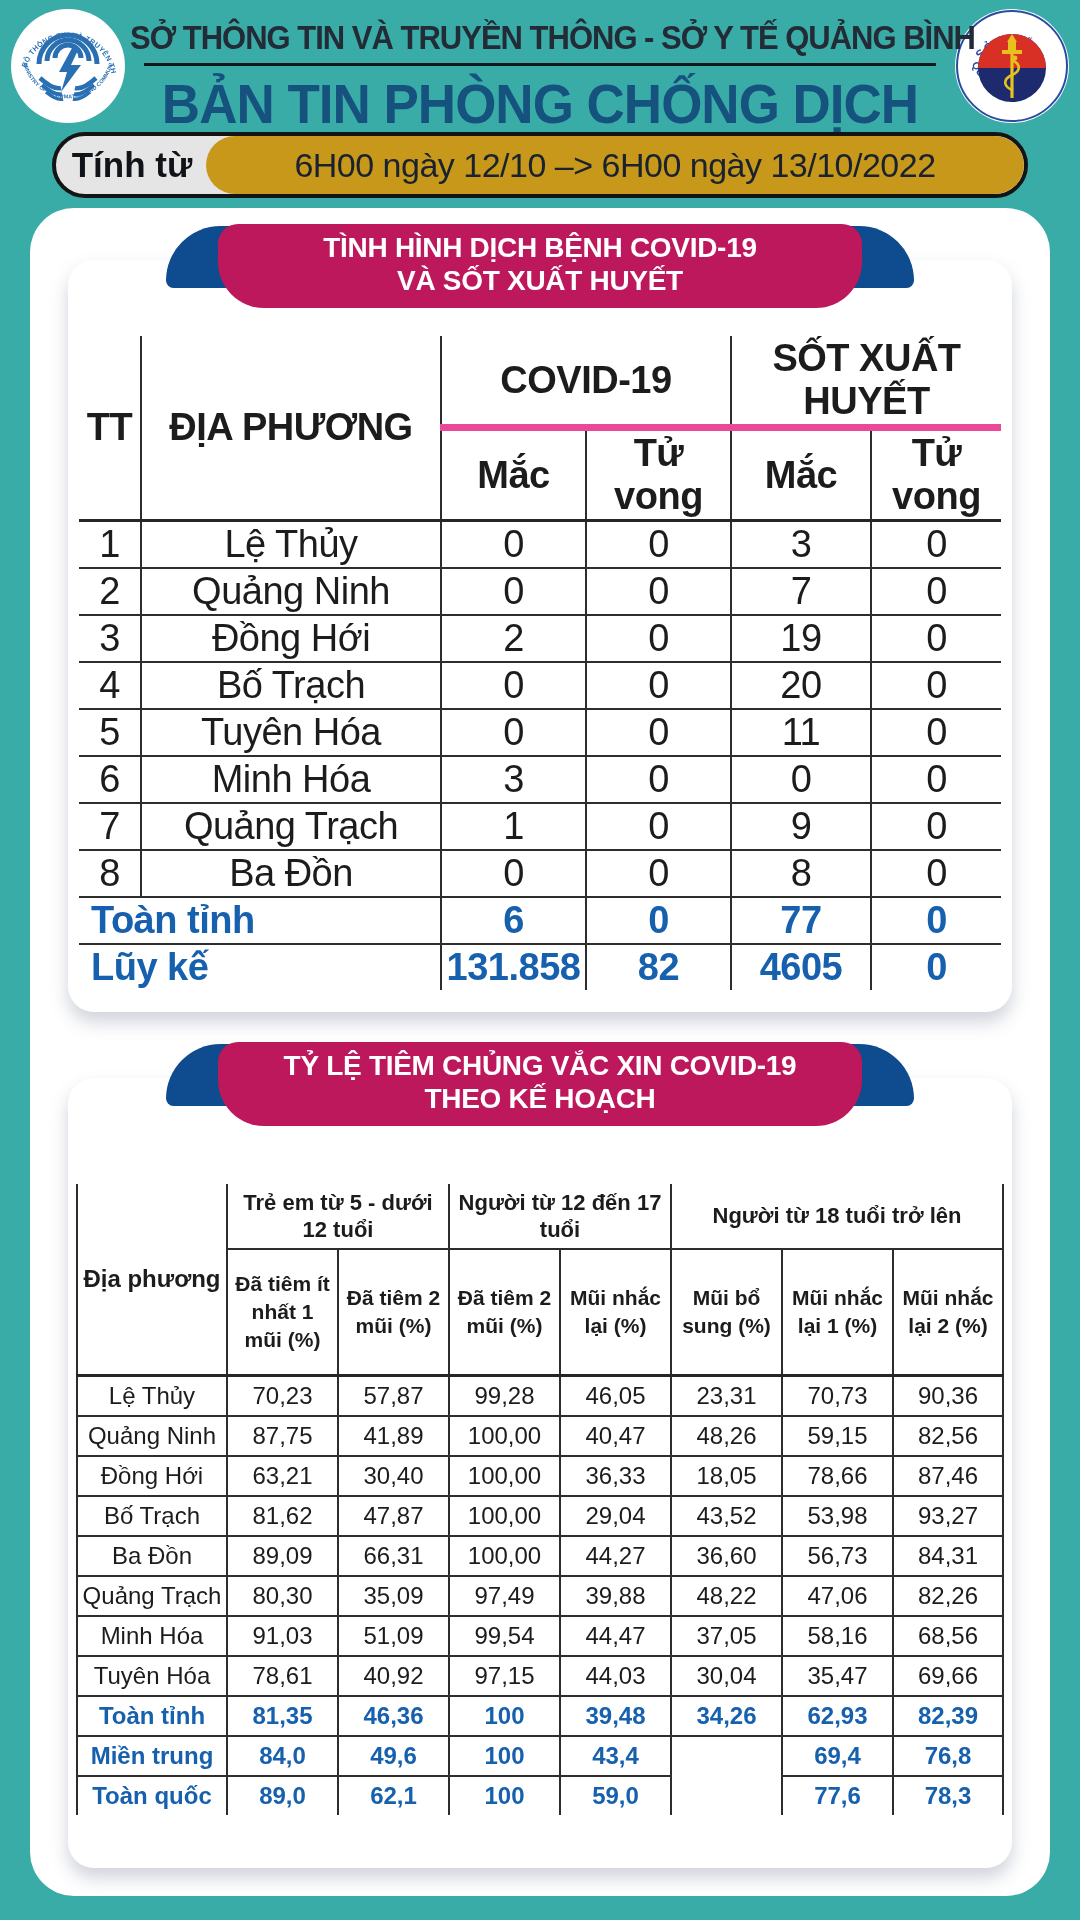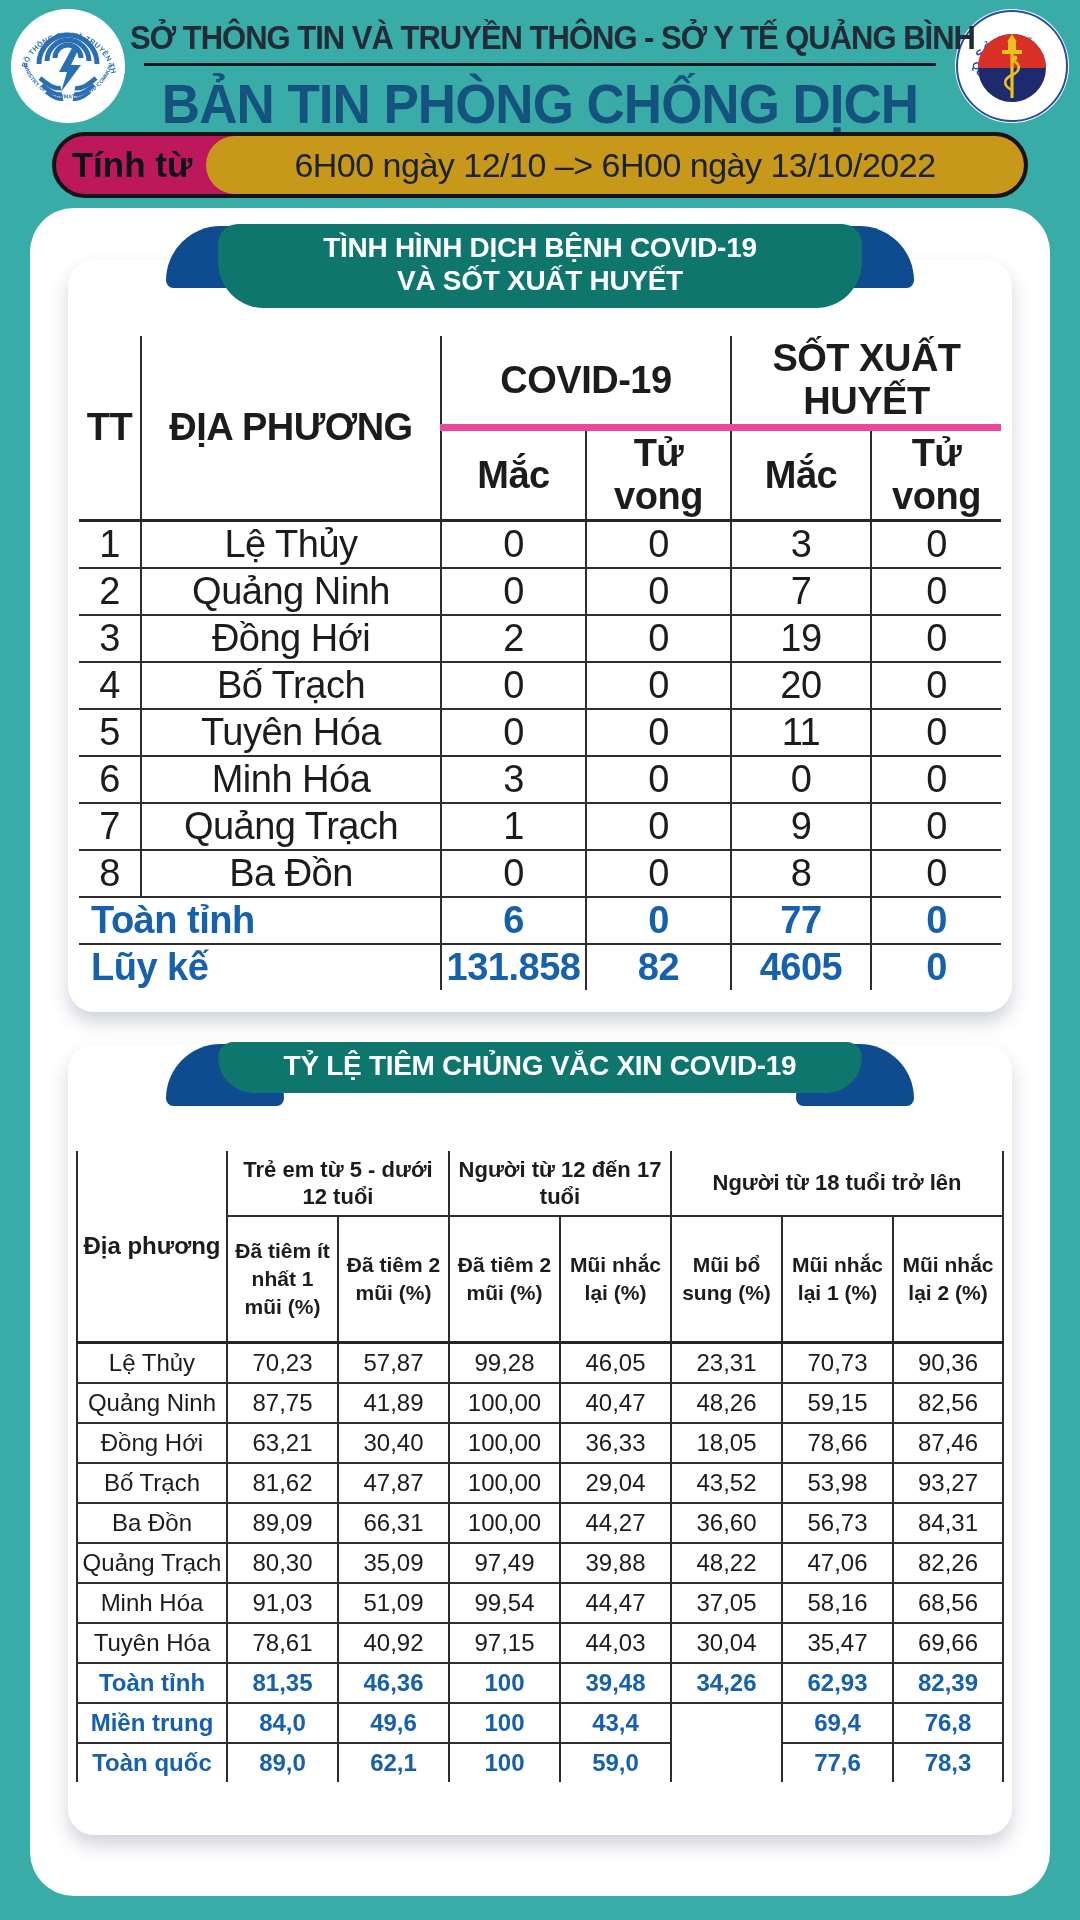--- a/index.html
+++ b/index.html
@@ -15,41 +15,41 @@
     margin-top:14px;font-size:31px;font-weight:bold;color:#232C36;
     letter-spacing:-1px;white-space:nowrap;transform:scaleY(1.08);
   }
   .org-underline{width:792px;height:3px;background:#14181d;margin:7px auto 0;}
   .page-title{
     margin-top:7px;font-size:53px;font-weight:bold;color:#16527E;
     letter-spacing:-1px;transform:scaleY(1.05);white-space:nowrap;
   }
   
   .period{
-    position:relative;margin:2px 52px 0;height:58px;background:#be185d;
+    position:relative;margin:2px 52px 0;height:58px;background:#e5e5e5;
     border:4px solid #141414;border-radius:33px;overflow:hidden;
   }
   .period-label{
     position:absolute;left:0;top:0;bottom:0;width:152px;display:flex;
     align-items:center;justify-content:center;font-size:35px;font-weight:bold;color:#101418;
   }
   .period-value{
     position:absolute;left:150px;right:0;top:0;bottom:0;background:#C8981B;border-radius:29px;
     display:flex;align-items:center;justify-content:center;
     font-size:34px;font-weight:normal;color:#19222E;letter-spacing:-0.5px;
   }
   
   .panel{width:1020px;height:1688px;margin:10px auto 0;background:#ffffff;border-radius:44px;}
   
   .ribbon{position:relative;width:700px;margin:0 auto -48px;z-index:3;}
   .ribbon:first-child{margin-top:0;}
   .ribbon .ear{position:absolute;top:2px;width:118px;height:62px;background:#0F4B8F;border-radius:59px 59px 8px 8px;z-index:0;}
   .ribbon .ear.l{left:-24px;} .ribbon .ear.r{right:-24px;}
   .ribbon-body{
-    position:relative;z-index:1;margin:0 28px;background:#0f766e;
+    position:relative;z-index:1;margin:0 28px;background:#be185d;
     border-radius:20px 20px 46px 46px;padding:7px 6px 11px;text-align:center;
   }
   .ribbon-body div{color:#ffffff;font-size:28px;font-weight:bold;line-height:1.18;letter-spacing:-0.3px;}
   .rib1{margin-top:0;position:relative;top:16px;}
   .rib2{margin-top:8px;position:relative;top:38px;}
   
   .card{
     position:relative;width:944px;margin:0 auto;background:#ffffff;border-radius:26px;
     box-shadow:0 10px 18px rgba(100,110,135,.30);z-index:1;
   }
@@ -276,20 +276,21 @@
           </tr>
         </tbody>
       </table>
     </div>
 
     <div class="ribbon rib2">
       <div class="ear l"></div>
       <div class="ear r"></div>
       <div class="ribbon-body">
         <div>TỶ LỆ TIÊM CHỦNG VẮC XIN COVID-19</div>
+        <div>THEO KẾ HOẠCH</div>
       </div>
     </div>
 
     <div class="card card2">
       <table class="t2">
         <colgroup>
           <col style="width:150px">
           <col style="width:111px">
             <col style="width:111px">
             <col style="width:111px">

